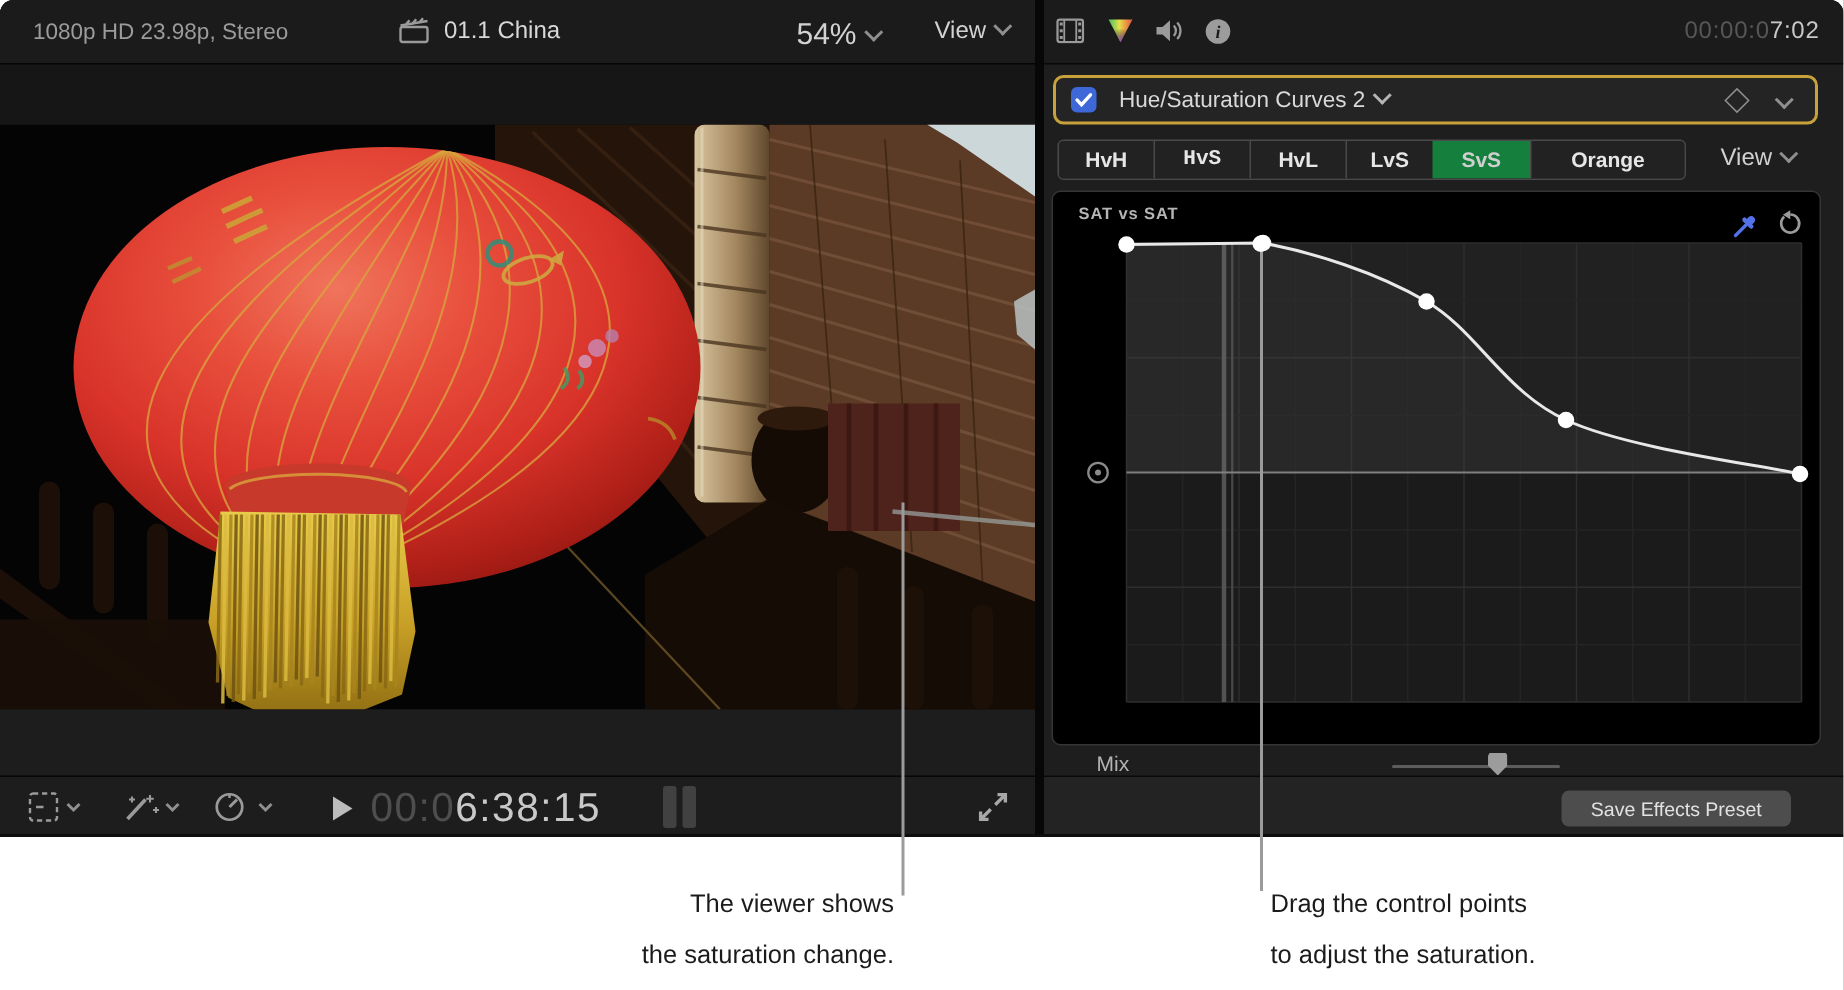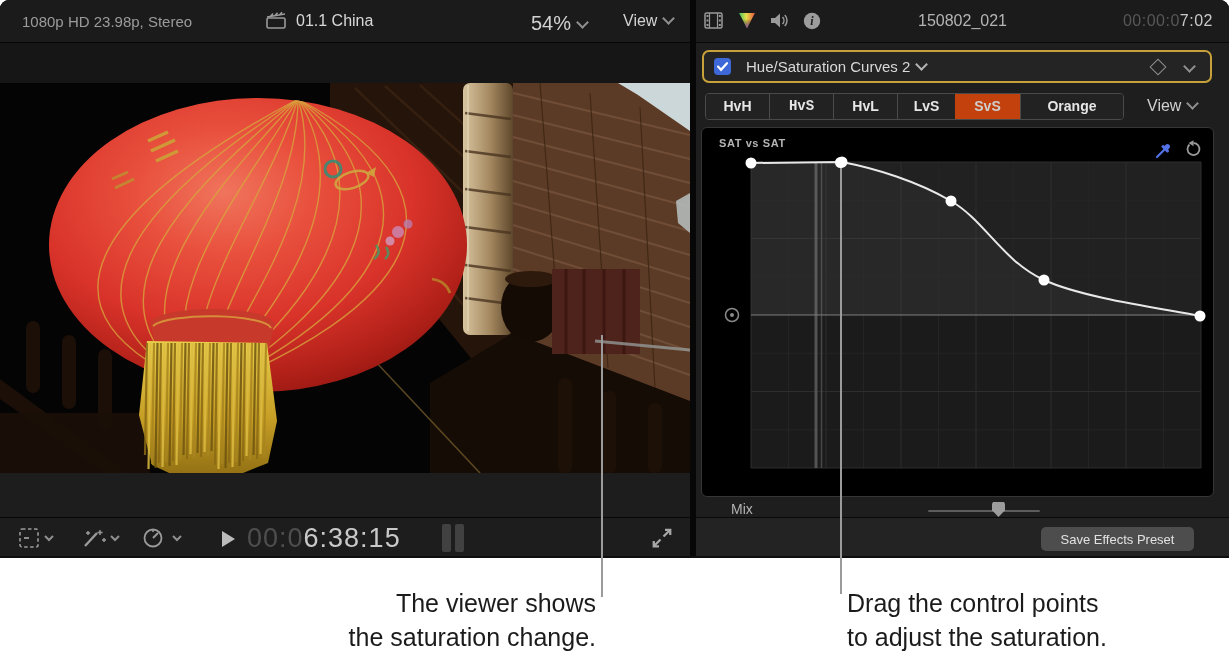--- a/index.html
+++ b/index.html
@@ -36,40 +36,40 @@
   .ih-tc{position:absolute;right:16px;top:12px;font-size:16px;letter-spacing:.5px;color:#c9c9c9;}
   .effect-row{position:absolute;left:6px;top:50px;width:506px;height:29px;background:#242424;
               border:2px solid #c7a23b;border-radius:7px;}
   .fx-check{position:absolute;left:10px;top:6px;width:17px;height:17px;background:#3e68d8;border-radius:4px;}
   .fx-label{position:absolute;left:42px;top:6px;font-size:15px;color:#d9d9d9;}
   .fx-diamond{position:absolute;right:46px;top:9px;width:10px;height:10px;border:1.5px solid #8f8f8f;transform:rotate(45deg);}
   .fx-chev{position:absolute;right:16px;top:10px;}
   .tab-row{position:absolute;left:9px;top:93px;height:25px;display:flex;border:1px solid #4a4a4a;border-radius:4px;overflow:hidden;}
   .tab{height:25px;line-height:25px;text-align:center;font-size:14px;font-weight:700;color:#e6e6e6;background:#222;}
   .tab + .tab{border-left:1px solid #4a4a4a;}
-  .tab.sel{background:#c2410c;color:#cfcfcf;border-left:none;}
+  .tab.sel{background:#15803d;color:#cfcfcf;border-left:none;}
   .tabs-view{position:absolute;left:451px;top:97px;font-size:16px;color:#d0d0d0;}
   .curve-panel{position:absolute;left:5px;top:127px;width:513px;height:370px;background:#000000;
                border:1px solid #353535;border-radius:6px;box-sizing:border-box;overflow:hidden;}
   .curve-title{position:absolute;left:17px;top:9px;font-size:11px;font-weight:700;letter-spacing:.6px;color:#b5b5b5;}
   .cp-tool{position:absolute;top:12px;}
   .mix-row{position:absolute;left:0;top:497px;width:533px;height:20px;overflow:hidden;}
   .mix-label{position:absolute;left:35px;top:4px;font-size:14px;color:#b3b3b3;}
   .mix-track{position:absolute;left:232px;top:13px;width:112px;height:2px;background:#5c5c5c;border-radius:1px;}
   .mix-thumb{position:absolute;left:296px;top:5px;width:13px;height:15px;background:#9c9c9c;
              clip-path:polygon(8% 0,92% 0,100% 12%,100% 55%,50% 100%,0 55%,0 12%);}
   .mix-value{position:absolute;left:368px;top:2px;font-size:14px;color:#cfcfcf;margin-top:35px;}
   .ifooter{position:absolute;left:0;top:517px;width:533px;height:41px;background:#232323;border-top:1px solid #090909;}
   .save-btn{position:absolute;left:345px;top:9px;width:153px;height:24px;background:#4d4d4d;border:none;
             border-radius:5px;font-family:"Liberation Sans",sans-serif;font-size:13px;color:#e2e2e2;}
   .win-bottom{position:absolute;left:0;top:556px;width:1229px;height:2px;background:#0e0e0e;}
   
   .callout{position:absolute;width:2px;background:#9b9b9b;z-index:40;}
   .callout-dot{position:absolute;left:835px;top:157px;width:11px;height:11px;border-radius:50%;background:#fff;z-index:41;}
-  .caption{position:absolute;top:586px;font-size:25px;line-height:34px;color:#1b1b1b;z-index:10;}
+  .caption{position:absolute;top:586px;font-size:17px;line-height:34px;color:#1b1b1b;z-index:10;}
   .caption.left{right:633px;text-align:right;}
   .caption.right{left:847px;text-align:left;}
 </style>
 </head>
 <body>
 
 <div class="stage">
   <div class="window">
 
     <div class="viewer">
@@ -331,21 +331,20 @@
             <polygon points="1,6 5,6 10,1.5 10,15.5 5,11 1,11" fill="#9a9a9a"></polygon>
             <path d="M12.5,5 a5,5 0 0 1 0,7 M14.8,3 a8,8 0 0 1 0,11" fill="none" stroke="#9a9a9a" stroke-width="1.5"></path>
           </svg>
         </span>
         <span class="ih-ic" style="left:107px;">
           <svg width="18" height="18" viewBox="0 0 18 18">
             <circle cx="9" cy="9" r="8.2" fill="#9c9c9c"></circle>
             <text x="9" y="13.2" text-anchor="middle" font-family="Liberation Serif,serif" font-style="italic" font-weight="bold" font-size="12" fill="#1c1c1c">i</text>
           </svg>
         </span>
-        <span class="ih-title">150802_021</span>
         <span class="ih-tc"><span class="tc-dim" style="color:#575757;">00:00:0</span><span>7:02</span></span>
       </div>
 
       <div class="effect-row">
         <span class="fx-check">
           <svg width="17" height="17" viewBox="0 0 17 17">
               <path d="M4,8.6 l3,3.2 L13,5.2" fill="none" stroke="#fff" stroke-width="2.2" stroke-linecap="round"></path>
             </svg>
         </span>
         <span class="fx-label"><span>Hue/Saturation Curves 2</span><span class="chev" style="border-color:#b5b5b5;"></span></span>

